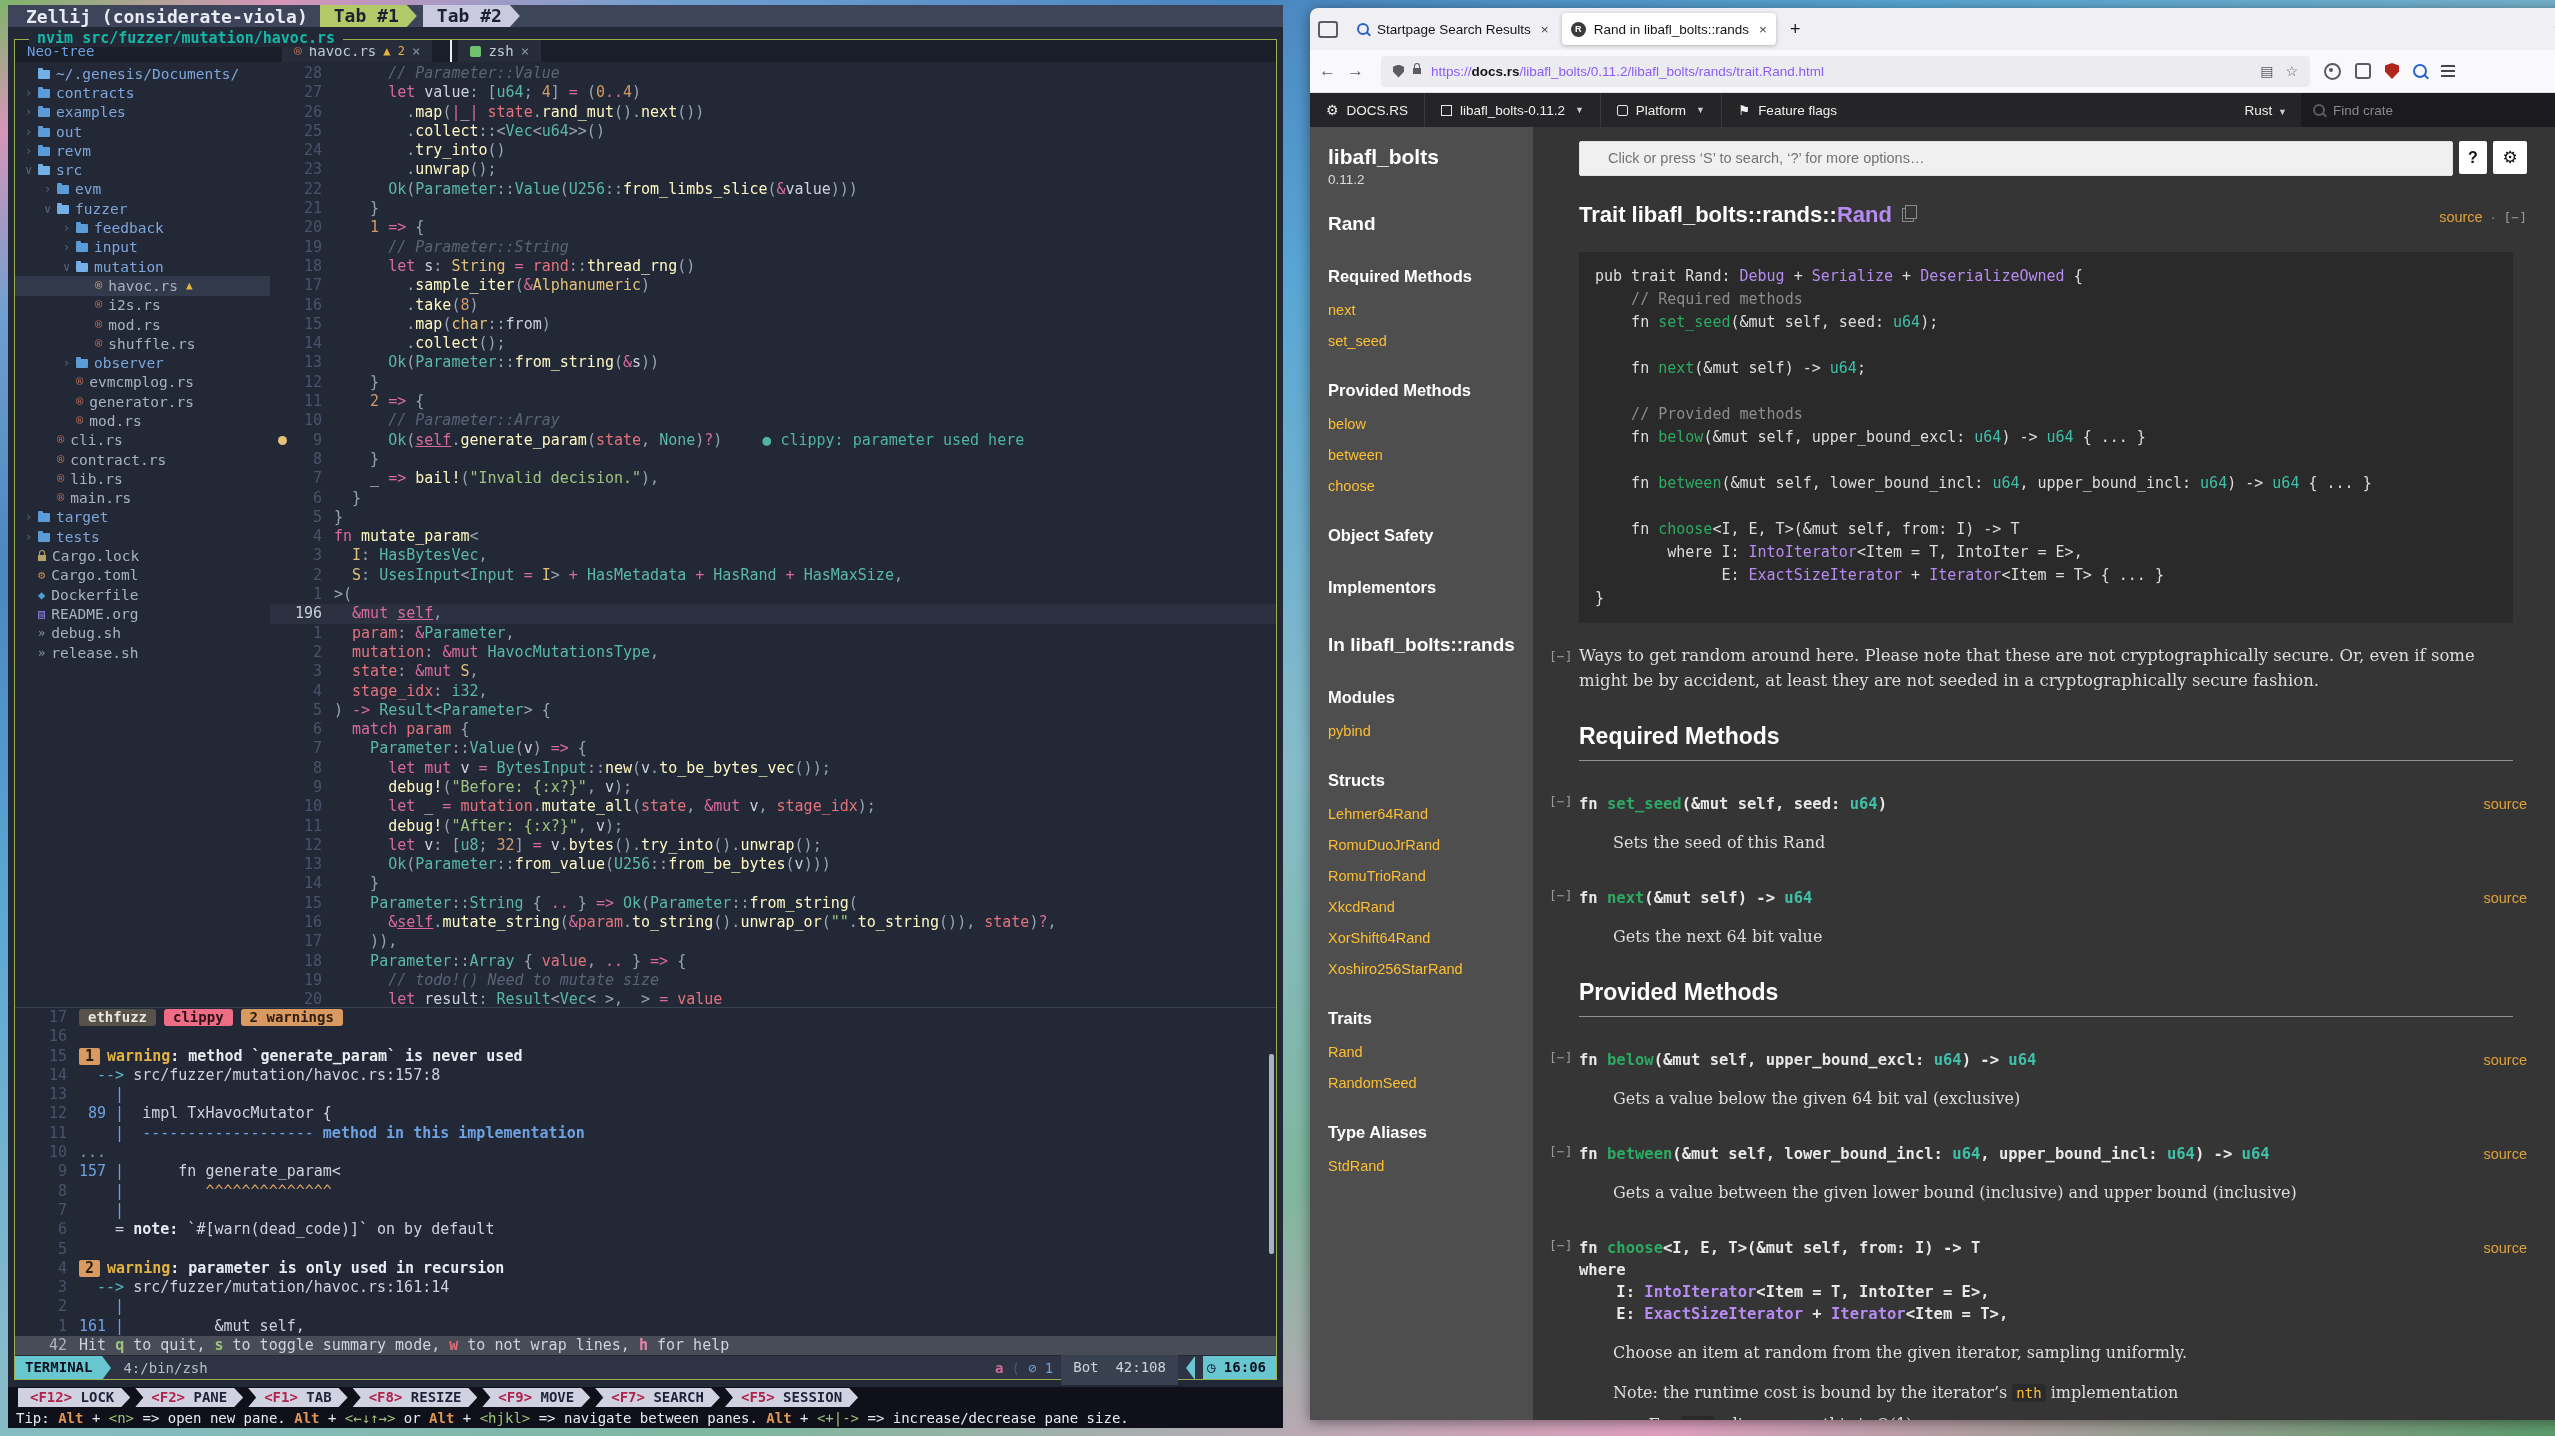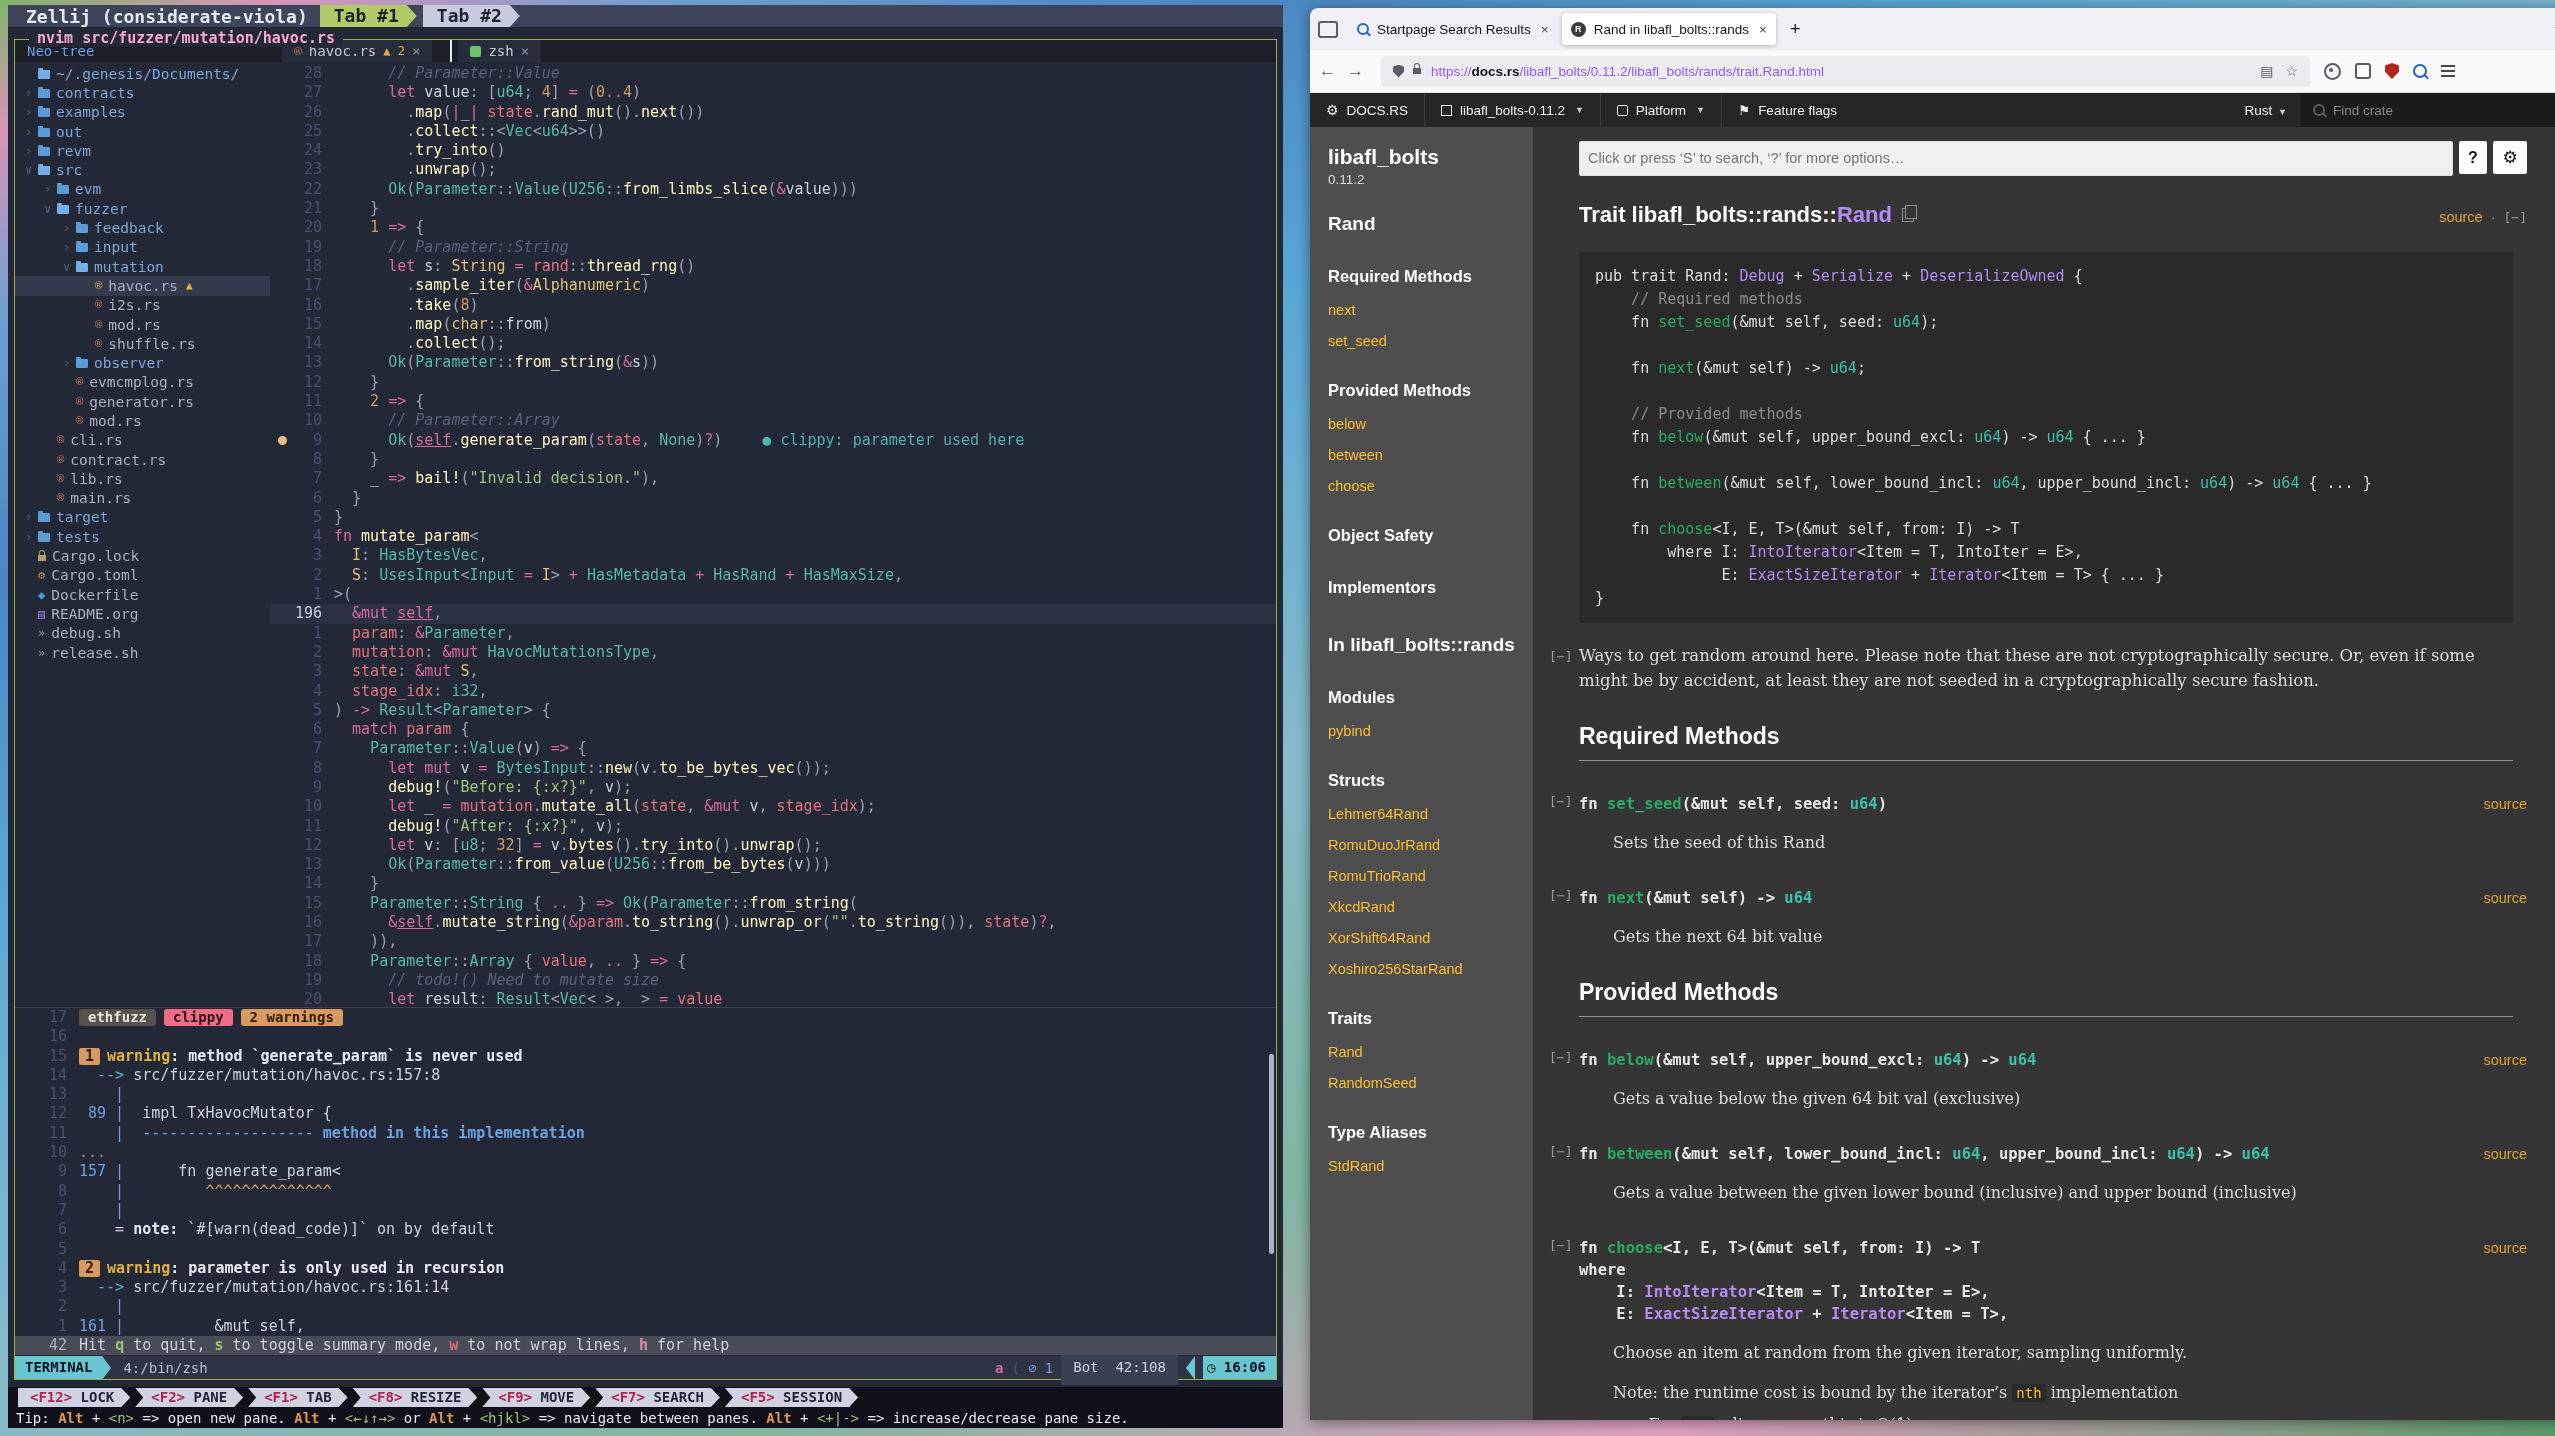--- a/index.html
+++ b/index.html
@@ -11,21 +11,21 @@
   
   .term{position:absolute;left:8px;top:5px;width:1275px;height:1423px;background:#232837;}
   .zjbar{height:22px;background:#3e4459;display:flex;align-items:center;color:#e8ebf4;font-size:18px;font-weight:bold;padding-left:18px;}
   .zjtitle{margin-right:6px;}
   .zjtabs{display:flex;height:22px;}
   .zjtab{height:22px;line-height:22px;padding:0 18px 0 14px;font-weight:bold;color:#1c2130;
     clip-path:polygon(0 0,calc(100% - 10px) 0,100% 50%,calc(100% - 10px) 100%,0 100%);margin-left:6px;}
   .zjtab.active{background:#b2c968;}
   .zjtab.inactive{background:#c9cadf;}
   .pane{position:absolute;left:6px;right:6px;top:34px;bottom:48px;border:1px solid #9ab04f;display:flex;flex-direction:column;}
-  .pane-title{position:absolute;top:-11px;left:14px;background:#232837;padding:0 8px;color:#f9a8d4;font-weight:bold;font-size:15px;}
+  .pane-title{position:absolute;top:-11px;left:14px;background:#232837;padding:0 8px;color:#14b8a6;font-weight:bold;font-size:15px;}
   .tabline{height:22px;background:#191e29;display:flex;align-items:stretch;font-size:14px;}
   .nt-off{width:255px;color:#6ea1e0;padding-left:12px;line-height:22px;}
   .buftab{display:flex;align-items:center;gap:7px;background:#262c3a;padding:0 12px;color:#c3cad6;}
   .buftab .warnb{color:#e3b341;font-size:12px;}
   .buftab .closex{color:#8a93a5;}
   .cbar{width:2px;background:#e8ebf3;margin:0 6px 0 18px;}
   .tico{width:11px;height:11px;background:#6ec26e;border-radius:2px;display:inline-block;}
   .rsico{color:#bc6f5a;font-size:13px;}
   .nvbody{flex:1;display:flex;overflow:hidden;}
   .tree{width:255px;overflow:hidden;padding-top:2px;}
@@ -126,21 +126,21 @@
   .page{display:flex;height:1336px;}
   .sb{width:195px;background:#4e4e4e;padding:18px 10px 0 18px;overflow:hidden;flex:none;}
   .sb .crate{font-size:21px;font-weight:bold;color:#fff;}
   .sb .ver{font-size:13.5px;color:#ddd;margin-top:3px;}
   .sb .pgname{font-size:19px;font-weight:bold;color:#fff;margin-top:26px;}
   .sb h3{font-size:16.5px;font-weight:bold;color:#fff;margin:30px 0 0 0;word-break:break-all;line-height:22px;}
   .sb h3.big{font-size:19px;margin-top:36px;}
   .sb .slink{font-size:14.5px;color:#fdbf35;margin-top:15px;word-break:break-all;}
   .content{flex:1;padding:14px 48px 0 46px;overflow:hidden;position:relative;color:#ddd;}
   .searchrow{display:flex;gap:6px;}
-  .searchbox{flex:1;height:33px;background:#f0f0f0;border:1px solid #e0e0e0;border-radius:2px;color:#737373;font-size:14.5px;line-height:33px;padding-left:8px;white-space:nowrap;overflow:hidden;}
+  .searchbox{flex:1;height:33px;background:#f0f0f0;border:1px solid #e0e0e0;border-radius:2px;color:#737373;font-size:14.5px;line-height:33px;padding-left:28px;white-space:nowrap;overflow:hidden;}
   .helpbox{width:28px;height:33px;background:#fff;border-radius:2px;color:#111;font-weight:bold;display:flex;align-items:center;justify-content:center;}
   .gearbox{width:34px;height:33px;background:#fff;border-radius:2px;color:#111;display:flex;align-items:center;justify-content:center;font-size:17px;}
   .titlerow{margin-top:26px;display:flex;align-items:baseline;}
   .titlerow h1{margin:0;font-size:22px;color:#fff;font-weight:bold;font-family:"Liberation Sans",sans-serif;}
   .t-name{color:#b78cf2;}
   .copyico{width:10px;height:12px;border:1.5px solid #8a8a8a;margin-left:10px;position:relative;display:inline-block;}
   .copyico:before{content:"";position:absolute;left:2.5px;top:-4.5px;width:10px;height:12px;border:1.5px solid #8a8a8a;background:#353535;}
   .t-right{margin-left:auto;font-size:14.5px;display:flex;align-items:center;gap:8px;}
   .srclink{color:#e0a23a;}
   .togg{color:#999;font-family:"DejaVu Sans Mono",monospace;font-size:13px;}

